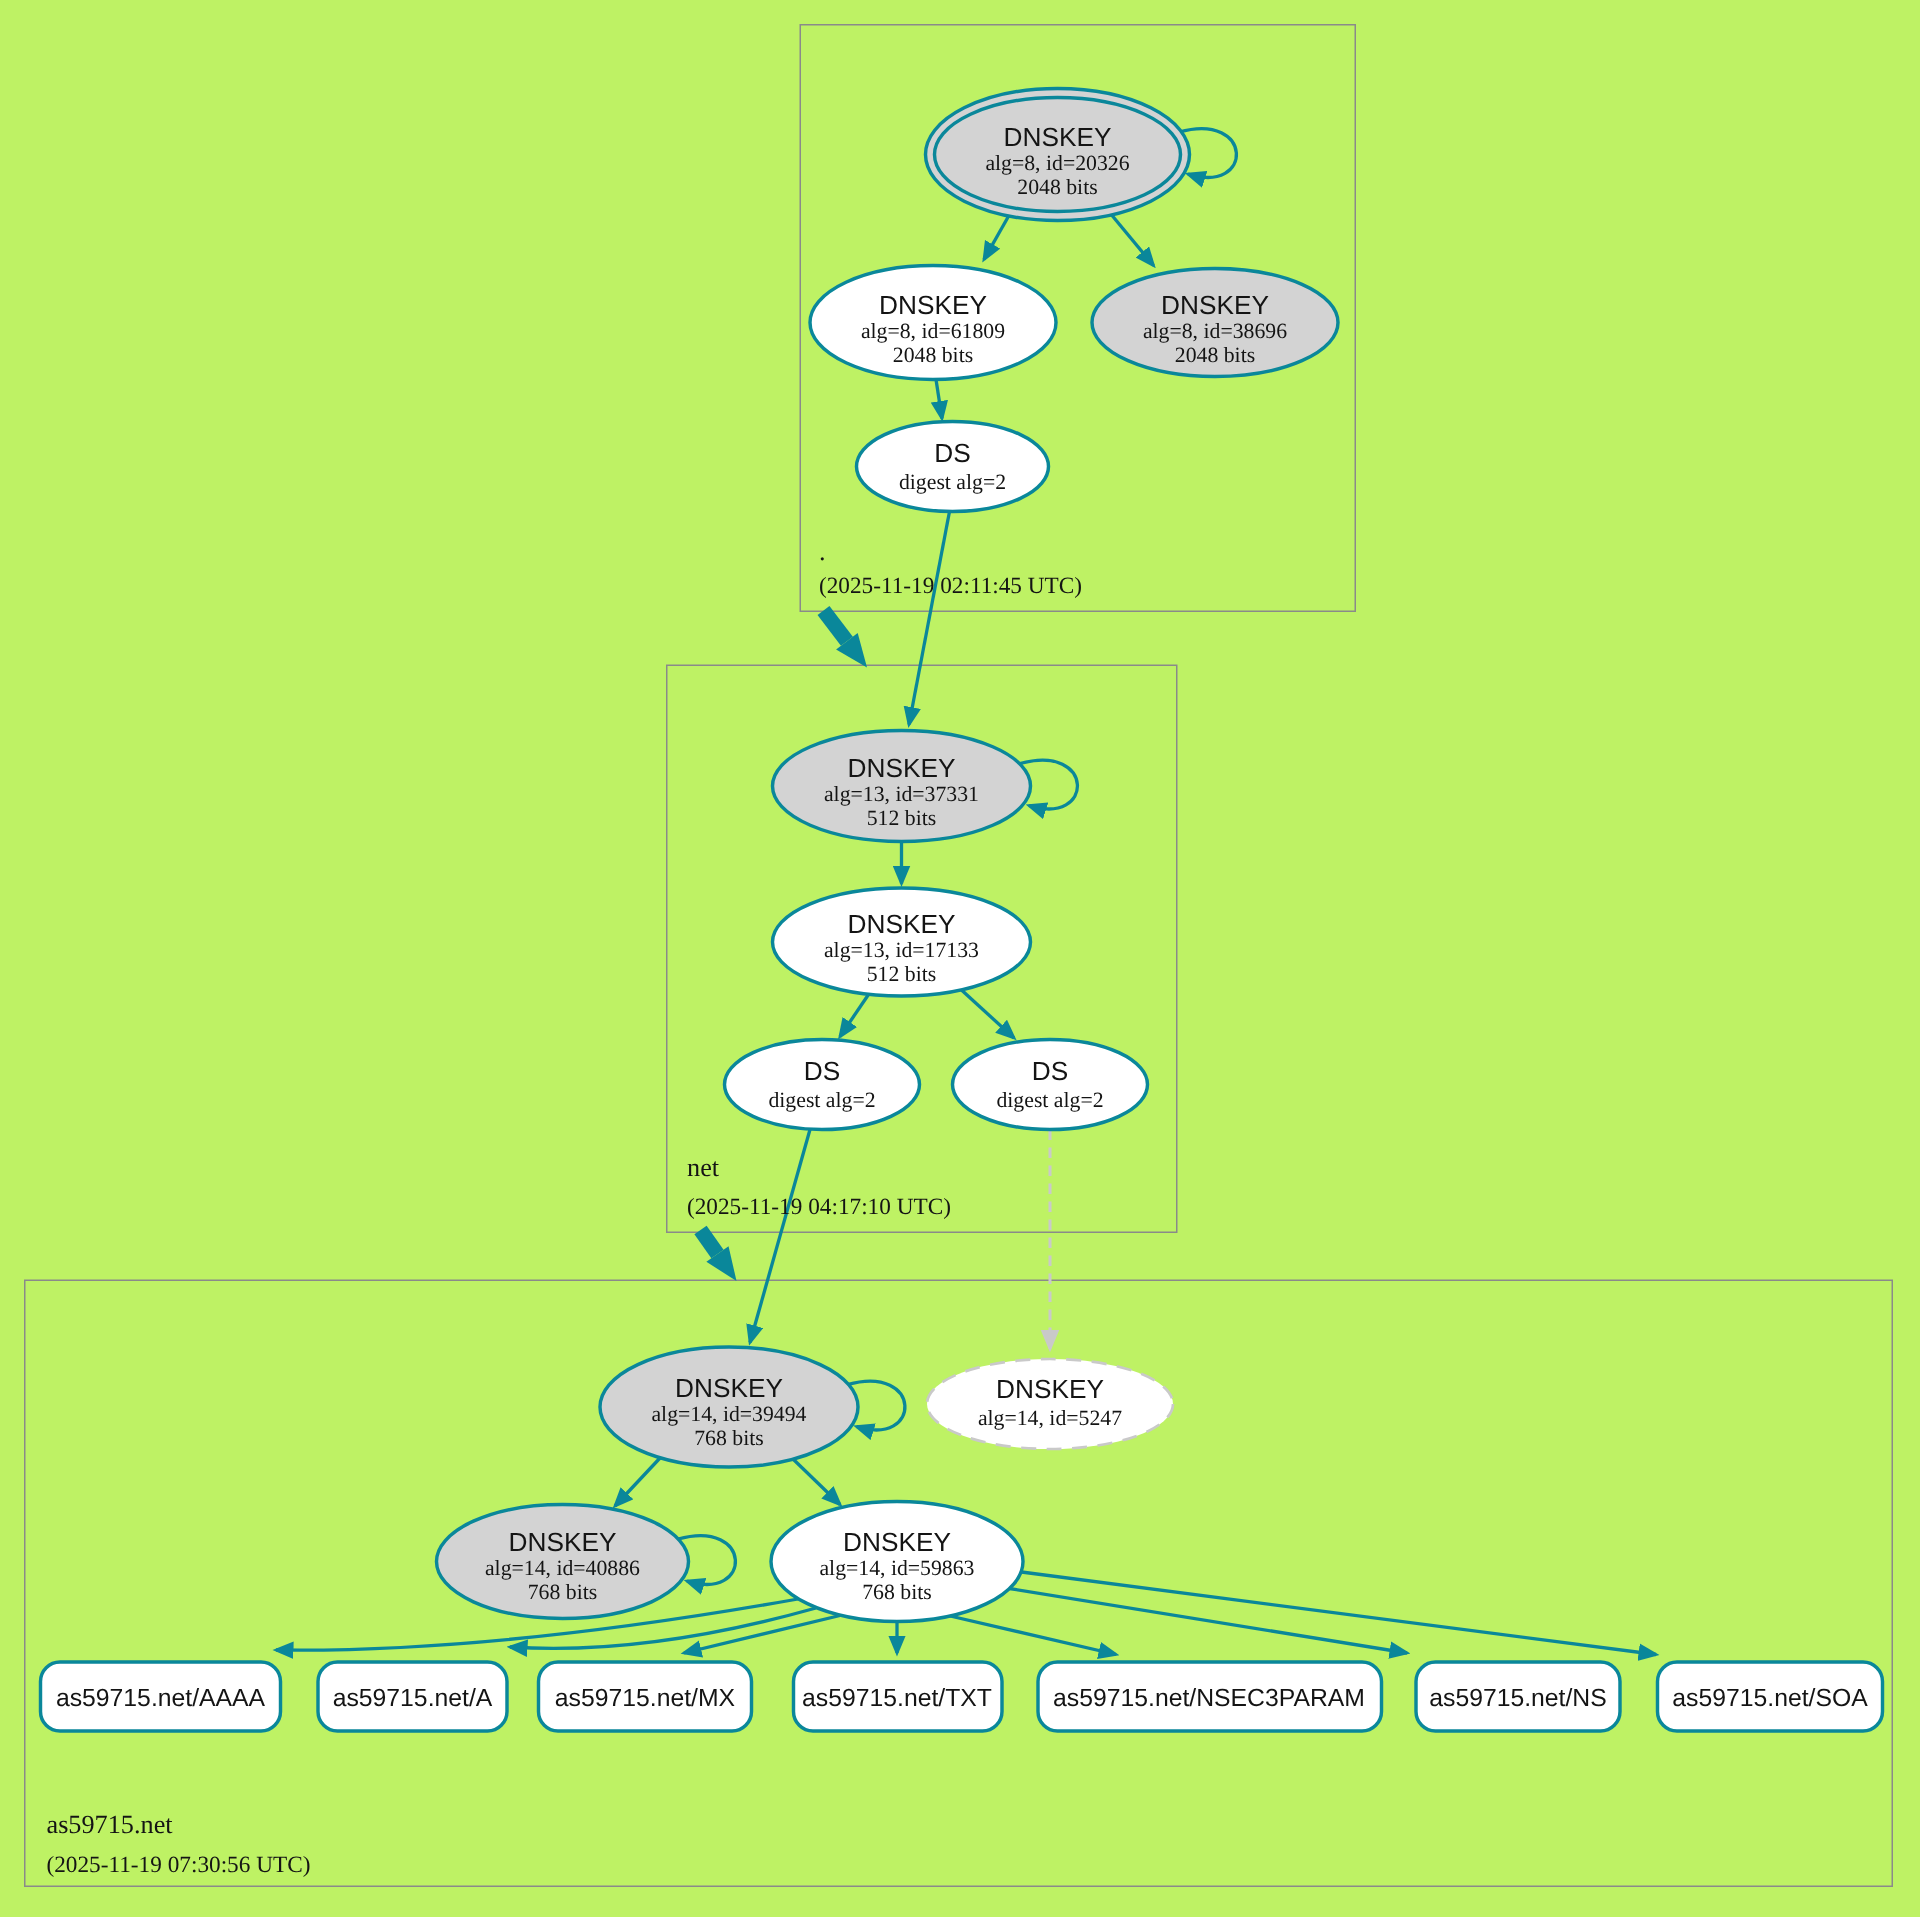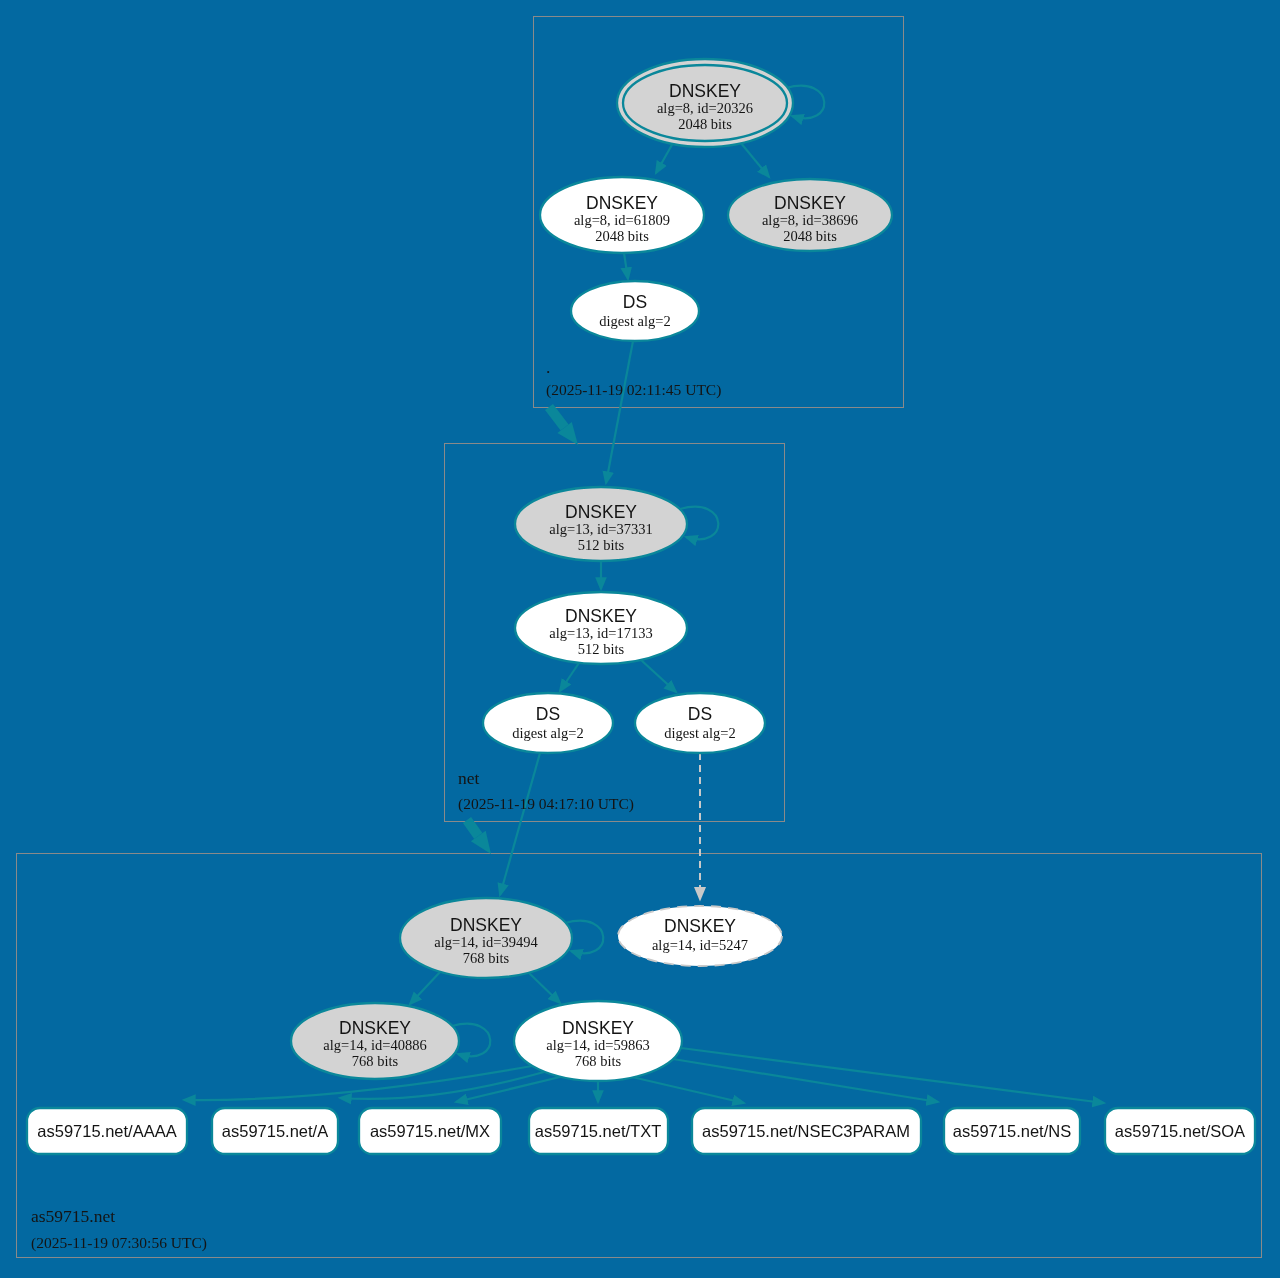--- a/index.html
+++ b/index.html
@@ -1,16 +1,16 @@
 <!DOCTYPE html>
 <html><head>
 <meta charset="utf-8">
 <style>
   html,body{margin:0;padding:0;background:#ffffff;}
-  .stage{position:relative;width:1280px;height:1278px;background:#0369a1;overflow:hidden;text-decoration:underline;}
+  .stage{position:relative;width:1280px;height:1278px;background:#bef264;overflow:hidden;text-decoration:underline;}
   svg{position:absolute;left:0;top:0;}
   .node-title{font-family:"Liberation Sans",sans-serif;font-size:17.5px;fill:#141414;}
   .node-sub{font-family:"Liberation Serif",serif;font-size:14.5px;fill:#141414;}
   .rr-label{font-family:"Liberation Sans",sans-serif;font-size:16.5px;fill:#141414;}
   .zone-label{font-family:"Liberation Serif",serif;font-size:17.5px;fill:#141414;}
   .zone-ts{font-family:"Liberation Serif",serif;font-size:15.5px;fill:#141414;}
   text{text-anchor:middle;}
   text.left{text-anchor:start;}
   .edge{stroke:#0a879a;stroke-width:2.2;fill:none;}
   .edge-dashed{stroke:#c9c9c9;stroke-width:2;fill:none;stroke-dasharray:7 5;}

